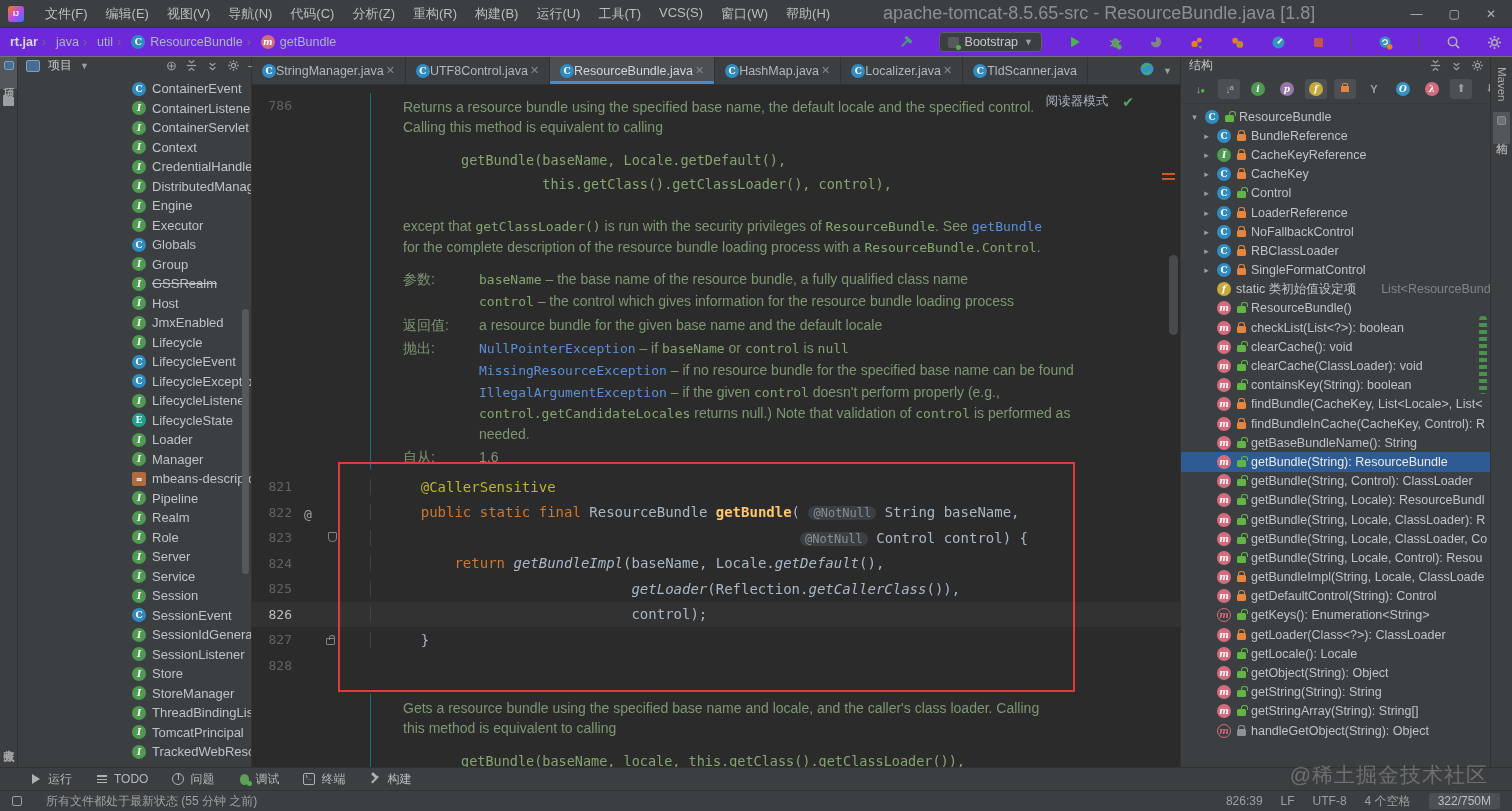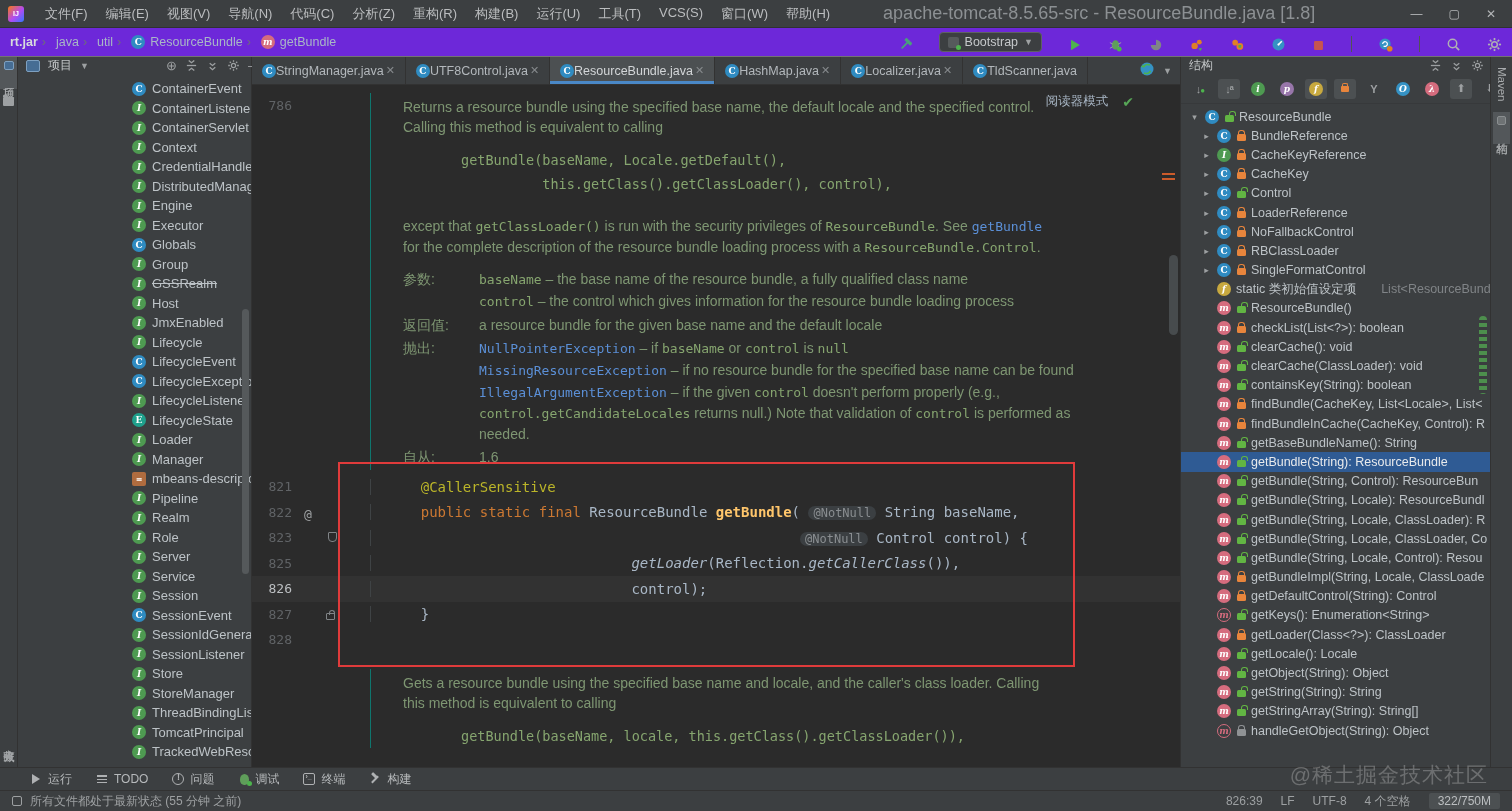--- a/index.html
+++ b/index.html
@@ -15,21 +15,21 @@
   .wintitle{color:#8c9093;margin-left:46px;font-size:18px}
   .winctl{margin-left:auto;display:flex;gap:26px;color:#b4b6b8;font-size:12px;padding-right:8px}
   .winctl span{cursor:default}
 
   
   .navbar{height:29px;background:#6d28d9;display:flex;align-items:center;padding:0 10px;flex:none;border-bottom:1px solid #737373}
   .crumbs{display:flex;align-items:center;gap:4px}
   .crumb{display:flex;align-items:center;gap:5px;color:#a9b7c6;font-size:12.5px}
   .crumb+.crumb::before{content:"›";color:#6e7275;margin-right:5px}
   .crumb.first{color:#d7dadc;font-weight:bold}
-  .navtools{margin-left:auto;display:flex;align-items:flex-end;gap:26px}
+  .navtools{margin-left:auto;display:flex;align-items:center;gap:26px}
   .runcfg{display:flex;align-items:center;gap:6px;border:1px solid #5e6163;border-radius:4px;padding:2px 8px;color:#c5c8ca;font-size:12.5px;background:#3c3f41}
   .cfgicon{width:11px;height:11px;background:#565a5c;border-radius:2px;position:relative}
   .cfgicon::after{content:"";position:absolute;right:-2px;bottom:-2px;width:5px;height:5px;border-radius:50%;background:#4db34d}
   .ddarrow{color:#9ea1a3;font-size:9px}
   .navtools svg{display:block}
   .tsep{width:1px;height:16px;background:#515456}
 
   
   .tabsrow{height:28px;display:flex;flex:none;background:#3c3f41;border-bottom:1px solid #323232}
   .panelhead{display:flex;align-items:center;padding:0 8px;gap:8px;flex:none}
@@ -151,21 +151,21 @@
   .bic.todo::before{content:"";position:absolute;left:1px;top:2px;width:10px;height:8px;background:linear-gradient(#afb1b3 0 1.5px,transparent 1.5px 3.5px,#afb1b3 3.5px 5px,transparent 5px 7px,#afb1b3 7px 8.5px,transparent 8.5px)}
   .bic.problem{border:1.5px solid #afb1b3;border-radius:50%}
   .bic.problem::before{content:"!";position:absolute;left:3.5px;top:-2px;font-size:9px;color:#afb1b3;font-weight:bold}
   .bic.debug{background:#5f9e5a;border-radius:50% 50% 45% 45%;width:9px;height:11px;margin-left:2px}
   .bic.debug::after{content:"";position:absolute;right:-3px;bottom:-1px;width:5px;height:5px;background:#4db34d;border-radius:50%}
   .bic.terminal{border:1.5px solid #afb1b3;border-radius:2px}
   .bic.terminal::before{content:"›_";position:absolute;left:1px;top:-1px;font-size:7px;color:#afb1b3;font-weight:bold}
   .bic.build::before{content:"";position:absolute;left:5px;top:2px;width:2px;height:9px;background:#afb1b3;transform:rotate(45deg)}
   .bic.build::after{content:"";position:absolute;left:2px;top:1px;width:7px;height:3px;background:#afb1b3;transform:rotate(45deg);border-radius:1px}
   .statusbar{height:21px;background:#3c3f41;border-top:1px solid #323232;display:flex;align-items:center;padding:0 12px;flex:none;font-size:12px;color:#9da0a2}
-  .st-left{display:flex;align-items:center;gap:8px}
+  .st-left{display:flex;align-items:center;gap:24px}
   .st-updico{width:10px;height:10px;border:1px solid #9da0a2;border-radius:2px}
   .st-right{margin-left:auto;display:flex;align-items:center;gap:18px}
   .st-item.pill{background:#4c5052;padding:1px 9px;border-radius:2px;color:#bcbfc1}
   .watermark{position:absolute;right:24px;bottom:22px;color:rgba(210,210,210,.32);font-size:21px;z-index:20;pointer-events:none;letter-spacing:1px}
 </style>
 </head>
 <body>
 
 <div id="app">
 
@@ -622,20 +622,26 @@
             </div>
             <div class="crow">
               <div class="gut">
                 <span class="gnum">823</span>
                 <span class="gico bm"></span>
               </div>
               <div class="cl"><span class="tk-pl">                                                 </span><span class="tk-inlay">@NotNull</span><span class="tk-pl"> Control control) {</span></div>
             </div>
             <div class="crow">
               <div class="gut">
+                <span class="gnum">824</span>
+              </div>
+              <div class="cl"><span class="tk-pl">        </span><span class="tk-k">return </span><span class="tk-sm">getBundleImpl</span><span class="tk-pl">(baseName, Locale.</span><span class="tk-sm">getDefault</span><span class="tk-pl">(),</span></div>
+            </div>
+            <div class="crow">
+              <div class="gut">
                 <span class="gnum">825</span>
               </div>
               <div class="cl"><span class="tk-pl">                             </span><span class="tk-sm">getLoader</span><span class="tk-pl">(Reflection.</span><span class="tk-sm">getCallerClass</span><span class="tk-pl">()),</span></div>
             </div>
             <div class="crow cur">
               <div class="gut">
                 <span class="gnum">826</span>
               </div>
               <div class="cl"><span class="tk-pl">                             </span><span class="tk-pl">control);</span></div>
             </div>
@@ -873,21 +879,21 @@
             <span class="arr lvl2"></span>
             <span class="ci mth"></span>
             <span class="vis pub"></span>
             <span>getBundle(String): ResourceBundle</span>
             <span class="suffix"></span>
           </div>
           <div class="srow">
             <span class="arr lvl2"></span>
             <span class="ci mth"></span>
             <span class="vis pub"></span>
-            <span>getBundle(String, Control): ResourceBun</span>
+            <span>getBundle(String, Control): ClassLoader</span>
             <span class="suffix"></span>
           </div>
           <div class="srow">
             <span class="arr lvl2"></span>
             <span class="ci mth"></span>
             <span class="vis pub"></span>
             <span>getBundle(String, Locale): ResourceBundl</span>
             <span class="suffix"></span>
           </div>
           <div class="srow">

